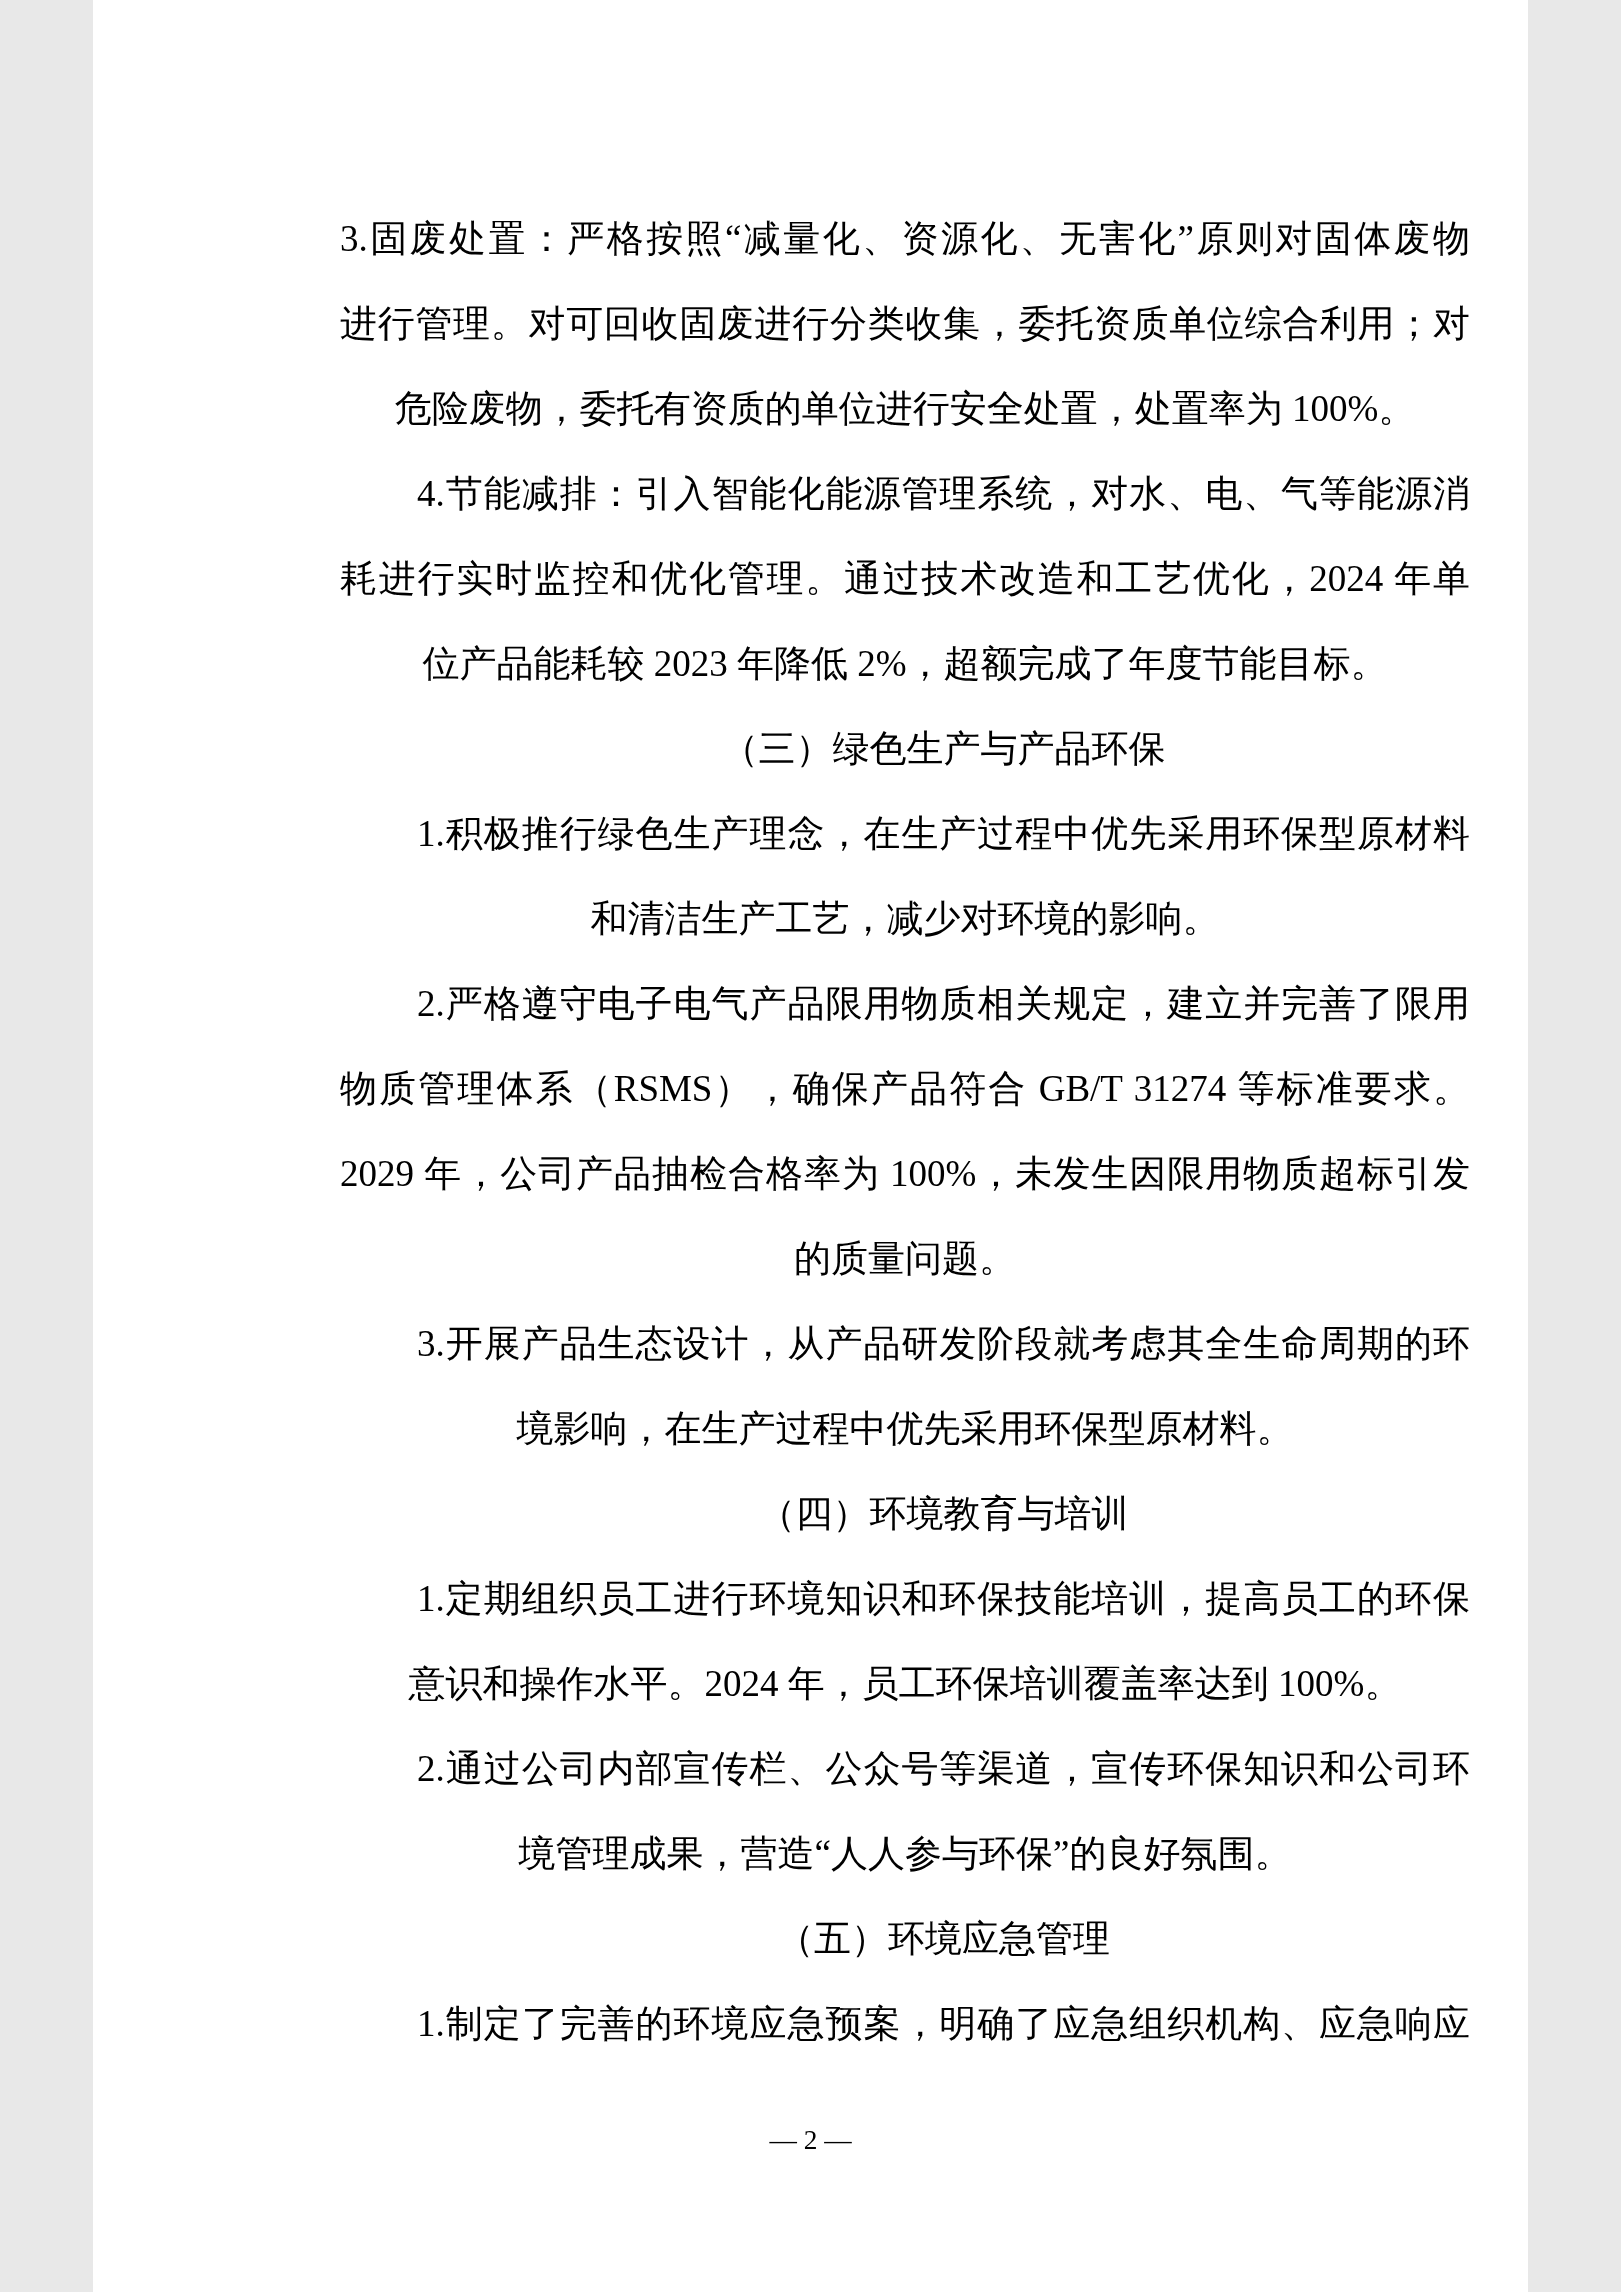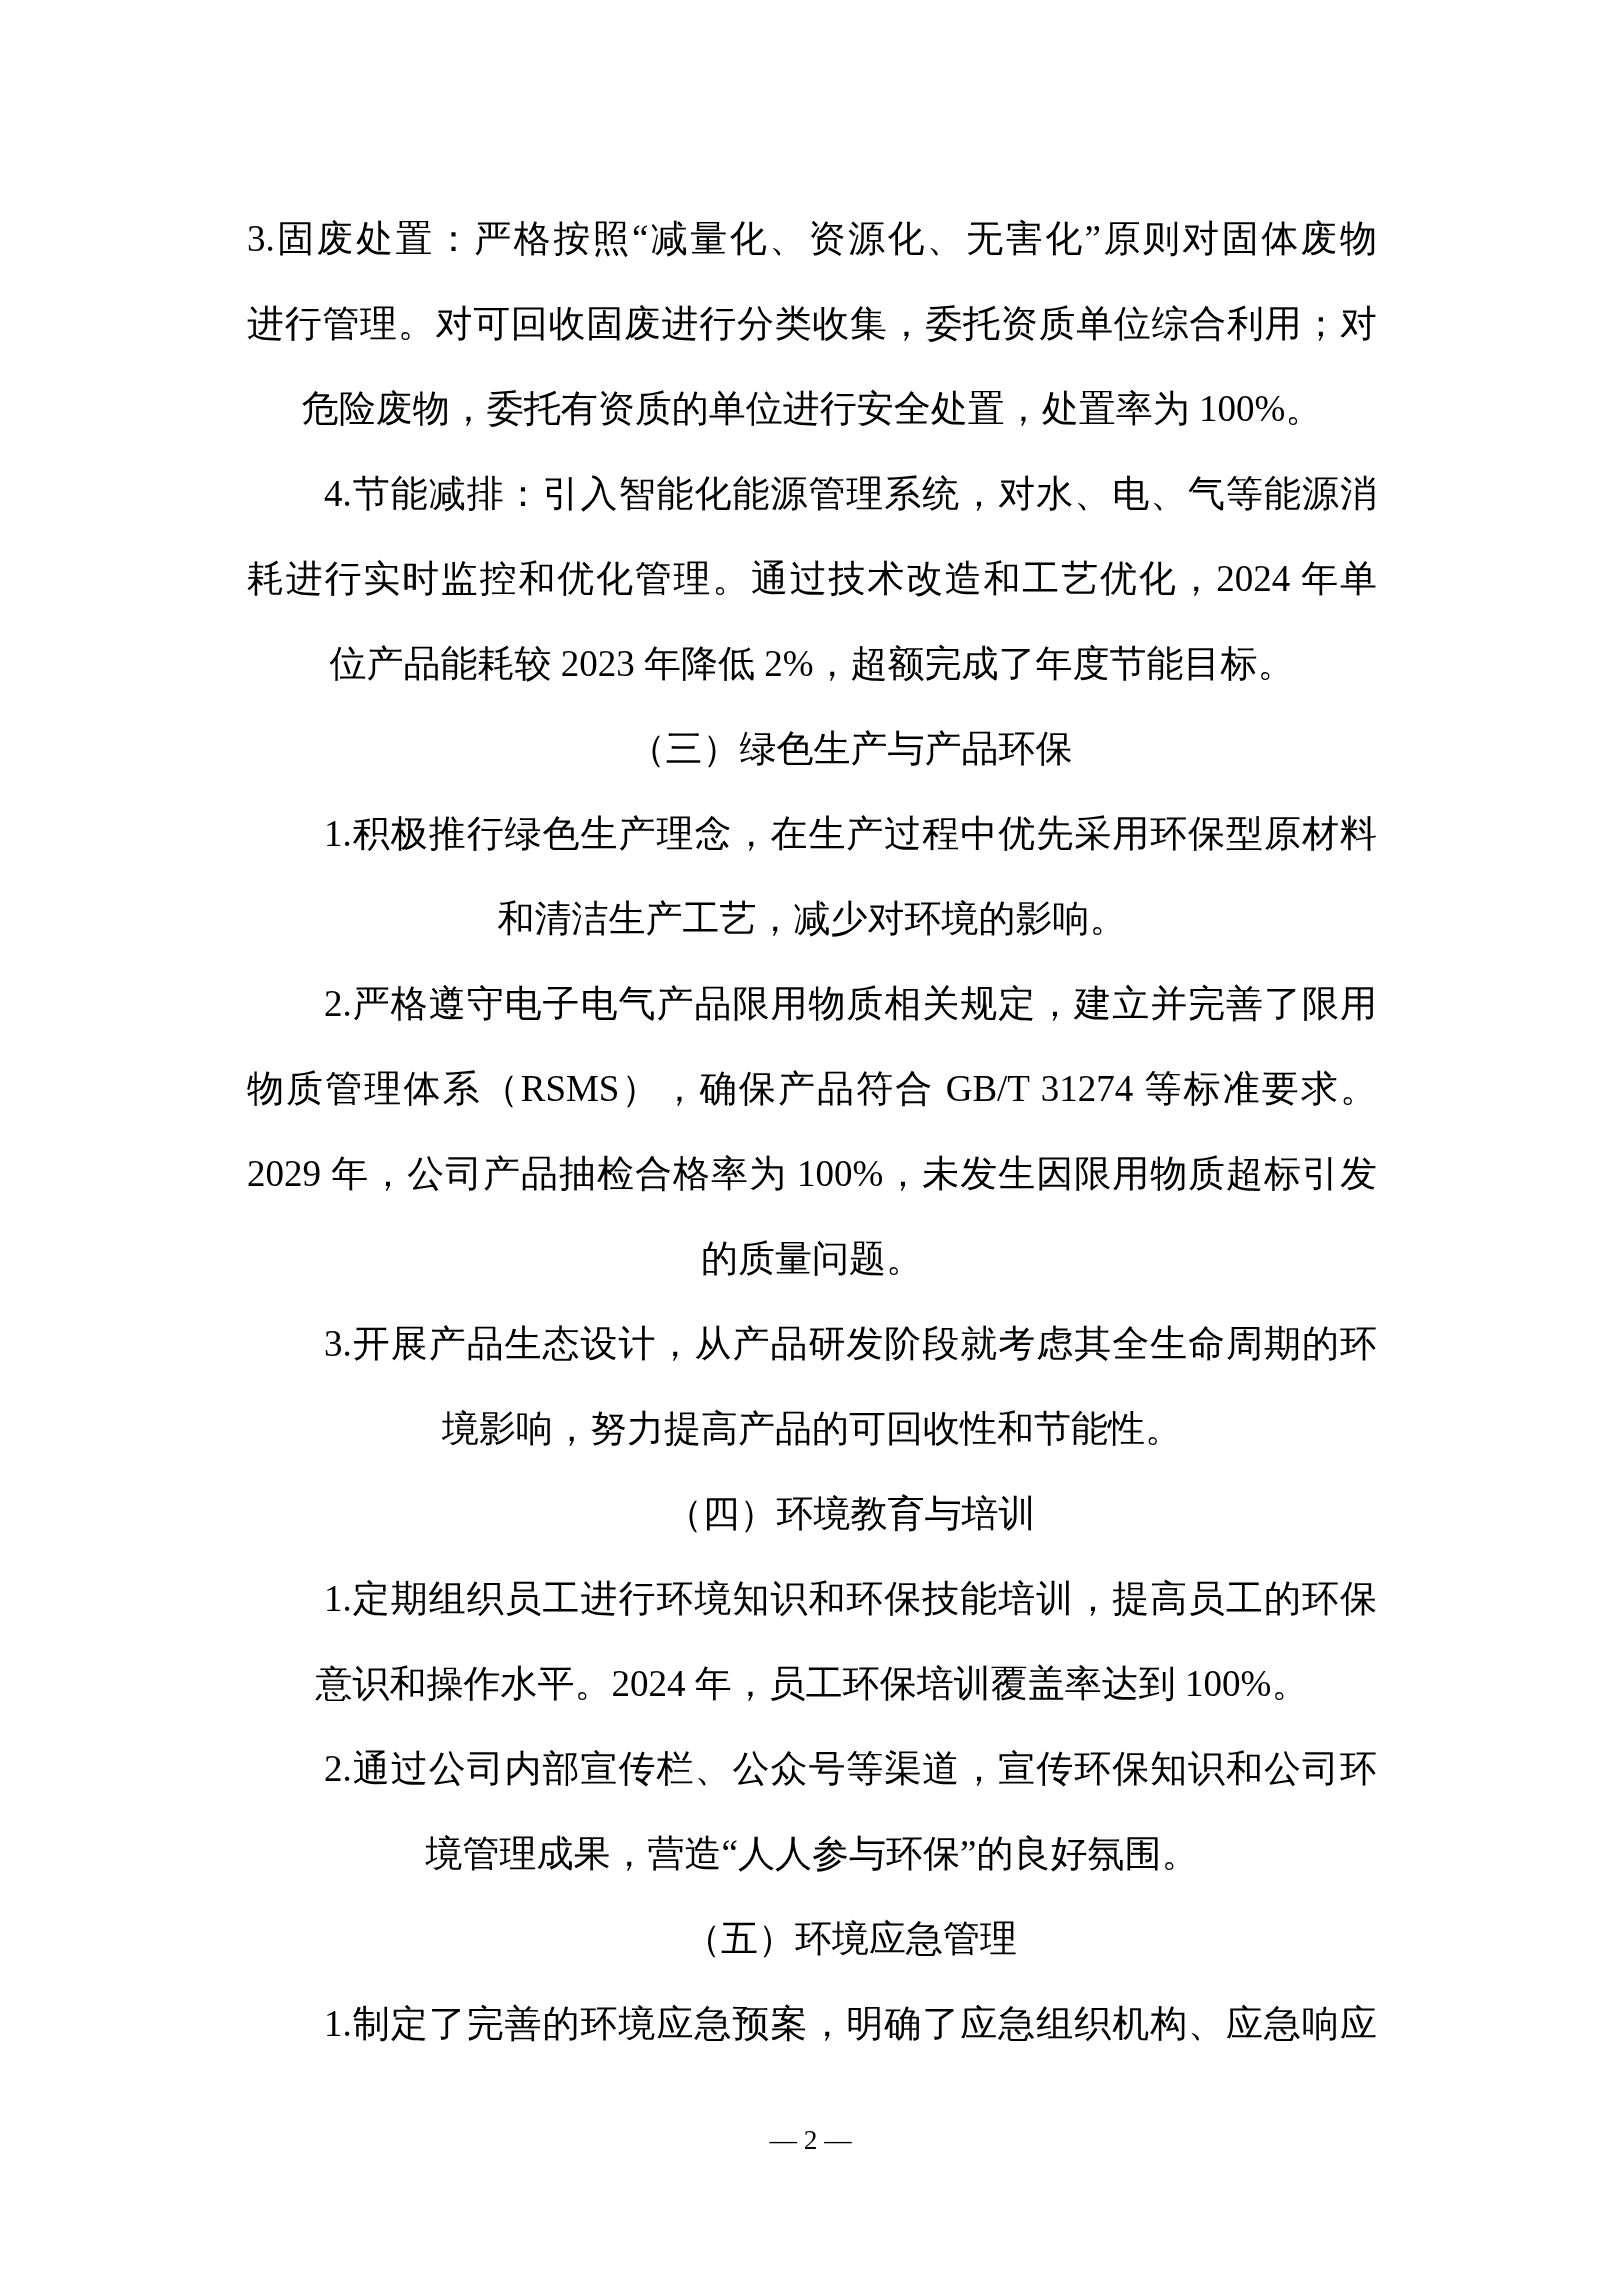--- a/index.html
+++ b/index.html
@@ -2,21 +2,21 @@
 <html><head>
 <meta charset="utf-8">
 <style>
   html, body {
     margin: 0;
     padding: 0;
     background: #e8e8e8;
   }
   .page {
     position: relative;
-    width: 1621px;
+    width: 1435px;
     height: 2293px;
     margin: 0 auto;
     background: #ffffff;
     color: #000000;
     font-family: "Liberation Serif", "DejaVu Serif", serif;
     overflow: hidden;
   }
   .content {
     position: absolute;
     left: 247px;
@@ -62,21 +62,21 @@
     <div class="line jst">耗进行实时监控和优化管理。通过技术改造和工艺优化，2024 年单</div>
     <div class="line">位产品能耗较 2023 年降低 2%，超额完成了年度节能目标。</div>
     <div class="line indent">（三）绿色生产与产品环保</div>
     <div class="line indent jst">1.积极推行绿色生产理念，在生产过程中优先采用环保型原材料</div>
     <div class="line">和清洁生产工艺，减少对环境的影响。</div>
     <div class="line indent jst">2.严格遵守电子电气产品限用物质相关规定，建立并完善了限用</div>
     <div class="line jst">物质管理体系（RSMS），确保产品符合 GB/T 31274 等标准要求。</div>
     <div class="line jst">2029 年，公司产品抽检合格率为 100%，未发生因限用物质超标引发</div>
     <div class="line">的质量问题。</div>
     <div class="line indent jst">3.开展产品生态设计，从产品研发阶段就考虑其全生命周期的环</div>
-    <div class="line">境影响，努力提高产品的可回收性和节能性。</div>
+    <div class="line">境影响，在生产过程中优先采用环保型原材料。</div>
     <div class="line indent">（四）环境教育与培训</div>
     <div class="line indent jst">1.定期组织员工进行环境知识和环保技能培训，提高员工的环保</div>
     <div class="line">意识和操作水平。2024 年，员工环保培训覆盖率达到 100%。</div>
     <div class="line indent jst">2.通过公司内部宣传栏、公众号等渠道，宣传环保知识和公司环</div>
     <div class="line">境管理成果，营造“人人参与环保”的良好氛围。</div>
     <div class="line indent">（五）环境应急管理</div>
     <div class="line indent jst">1.制定了完善的环境应急预案，明确了应急组织机构、应急响应</div>
   </div>
 
   <div class="footer">

